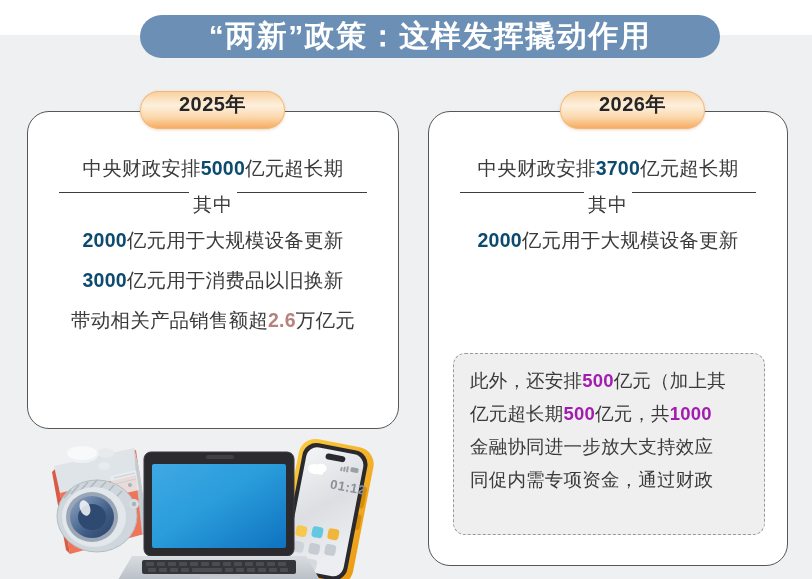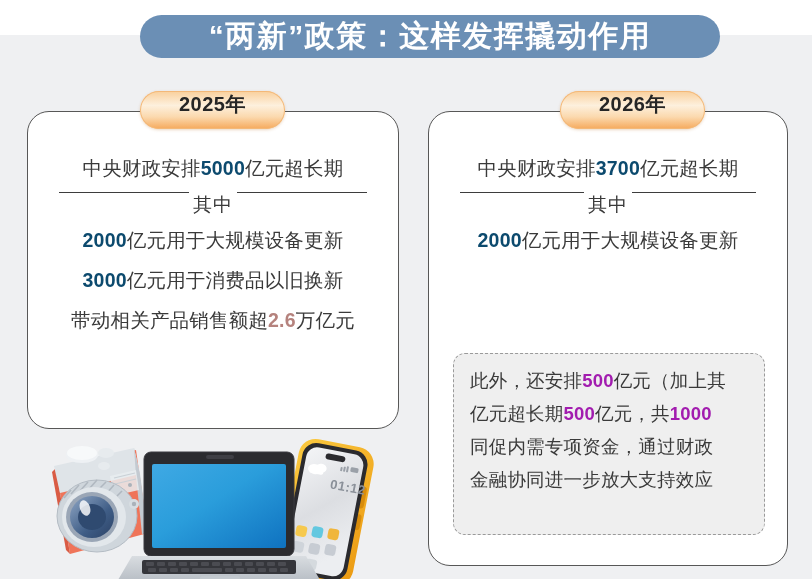--- a/index.html
+++ b/index.html
@@ -167,22 +167,22 @@
       <span class="rule"></span>
       <span class="divider-label">其中</span>
       <span class="rule"></span>
     </div>
     <div class="line"><b>2000</b><span>亿元用于大规模设备更新</span></div>
   </div>
 
   <div class="note-box">
     <div class="note-line"><span>此外，还安排</span><b>500</b><span>亿元（加上其</span></div>
     <div class="note-line"><span>亿元超长期</span><b>500</b><span>亿元，共</span><b>1000</b></div>
+    <div class="note-line"><span>金融协同进一步放大支持效应</span></div>
     <div class="note-line"><span>同促内需专项资金，通过财政</span></div>
-    <div class="note-line"><span>金融协同进一步放大支持效应</span></div>
   </div>
 </div>
 <div class="year-badge right">
   <span class="badge-text">2026年</span>
 </div>
 
 <div class="illustration">
 <svg width="372" height="151" viewBox="0 0 372 151" xmlns="http://www.w3.org/2000/svg">
   <defs>
     <linearGradient id="gScreen" x1="0" y1="0" x2="1" y2="1">

